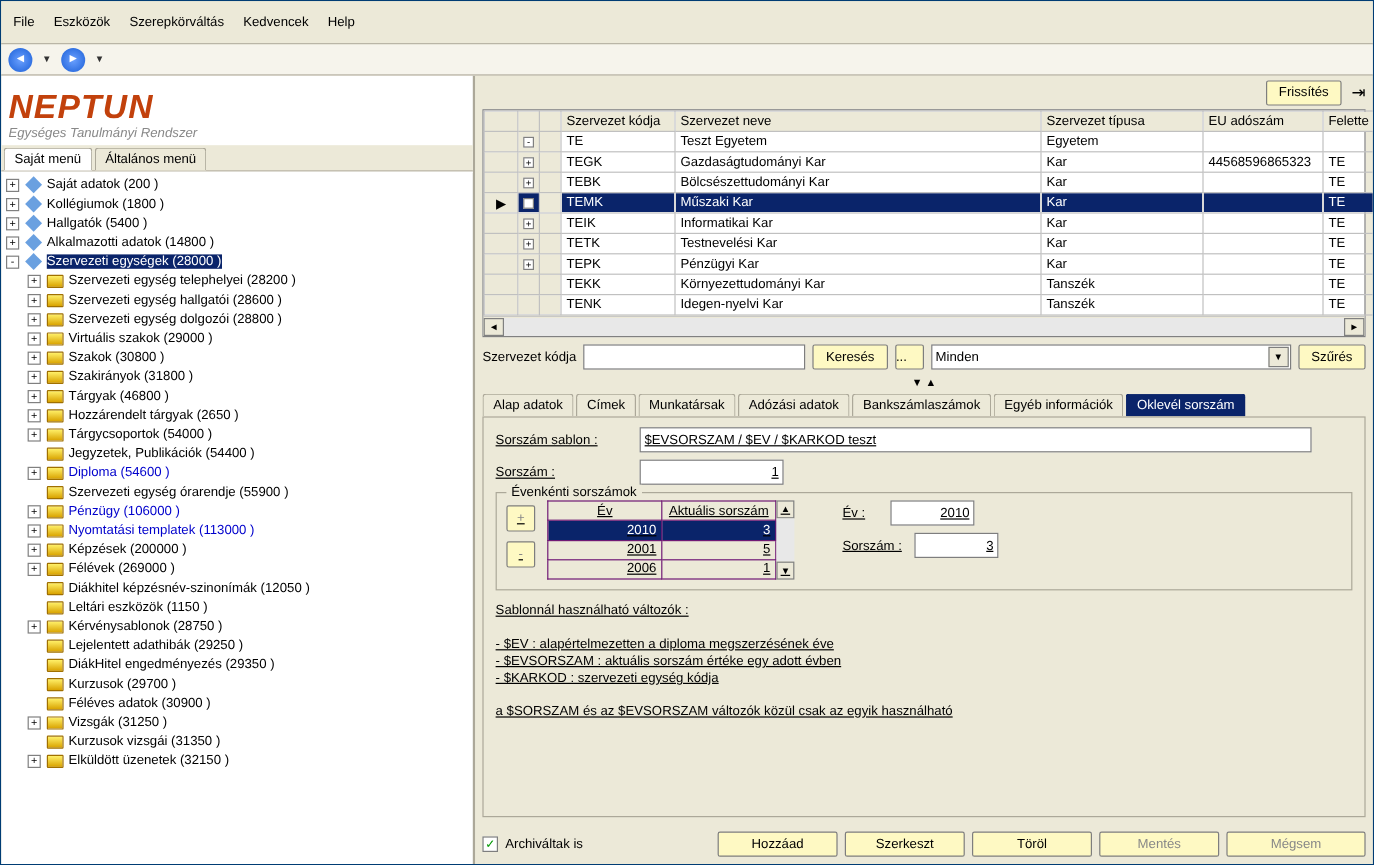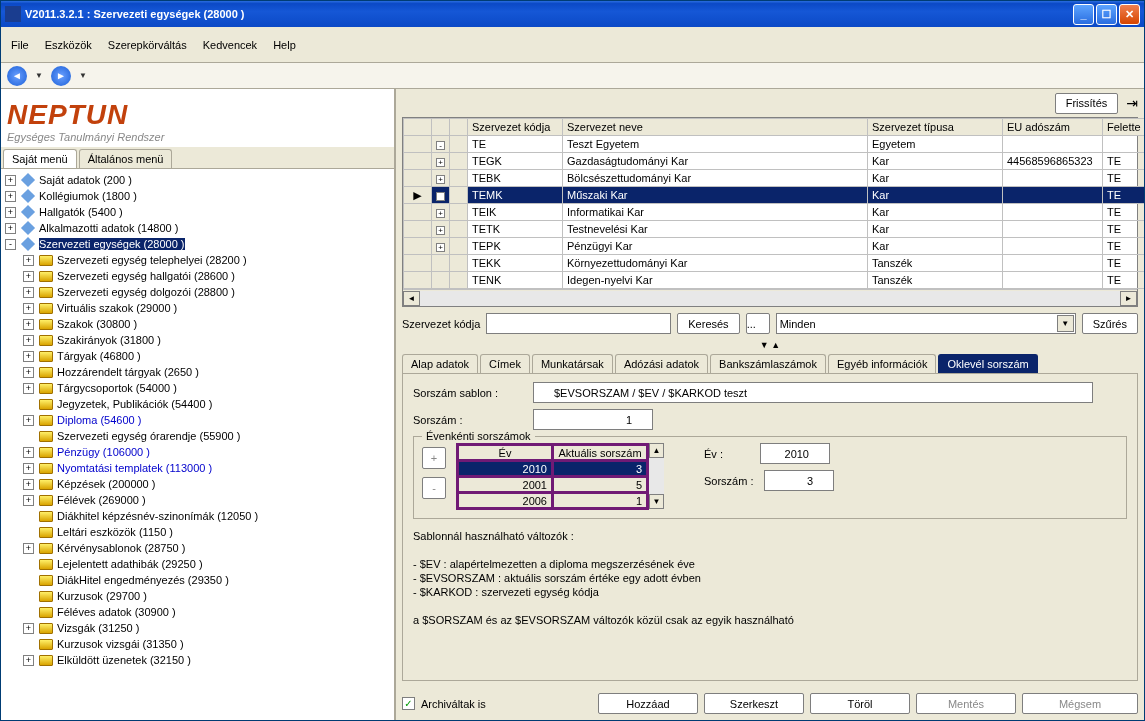--- a/index.html
+++ b/index.html
@@ -30,72 +30,64 @@
 .tree-row .pm{width:11px;height:11px;border:1px solid #808080;display:flex;align-items:center;justify-content:center;font-size:9px;line-height:9px;margin-right:4px;background:#fff;flex:0 0 11px;}
 .tree-row .ico{width:16px;height:14px;margin-right:3px;display:flex;align-items:center;justify-content:center;flex:0 0 16px;}
 .tree-row .txt{color:#000;}
 .tree-row .txt.blue{color:#0000cc;}
 .tree-row.sel .txt{background:#0a246a;color:#fff;}
 .indent1{padding-left:20px;}
 .diamond{width:10px;height:10px;background:#6aa0e0;transform:rotate(45deg);}
 .folder{width:14px;height:11px;background:linear-gradient(#fff068,#d9a300);border:1px solid #a07000;border-radius:1px;}
 .right-pane{flex:1;display:flex;flex-direction:column;overflow:hidden;background:#ece9d8;}
 .rt-toolbar{height:28px;display:flex;align-items:center;justify-content:flex-end;padding:0 6px;gap:8px;}
-.btn{height:21px;padding:0 10px;background:#ffffff;border:1px solid #7e7e7e;border-radius:2px;cursor:default;display:inline-flex;align-items:center;}
+.btn{height:21px;padding:0 10px;background:#fef9c3;border:1px solid #7e7e7e;border-radius:2px;cursor:default;display:inline-flex;align-items:center;}
 .btn.disabled{color:#888;}
 .grid-wrap{border:1px solid #808080;margin:0 6px;background:#fff;display:flex;flex-direction:column;}
 .grid{border-collapse:collapse;width:100%;table-layout:fixed;}
 .grid th,.grid td{border:1px solid #c0c0c0;height:17px;padding:0 4px;text-align:left;overflow:hidden;white-space:nowrap;}
 .grid th{background:#ece9d8;font-weight:normal;}
 .grid .rowhdr{width:28px;background:#ece9d8;text-align:center;}
 .grid tr.sel td{background:#0a246a;color:#fff;}
 .grid tr.sel .rowhdr{background:#ece9d8;color:#000;}
 .pmcell{width:18px;text-align:center;background:#ece9d8;}
 .pmbox{display:inline-block;width:9px;height:9px;border:1px solid #808080;font-size:8px;line-height:7px;text-align:center;background:#fff;}
 .hscroll{height:17px;background:#ece9d8;display:flex;align-items:center;border-top:1px solid #c0c0c0;}
 .hscroll .sb-btn{width:17px;height:15px;border:1px solid #808080;background:#ece9d8;display:flex;align-items:center;justify-content:center;font-size:8px;}
 .hscroll .track{flex:1;height:15px;background:#e8e8e8;}
 .search-row{display:flex;align-items:center;gap:6px;margin:6px;}
-.textbox{height:21px;border:1px solid #7e7e7e;background:#fff;padding:0 20px;}
+.textbox{height:21px;border:1px solid #7e7e7e;background:#fff;padding:0 3px;}
 .combo{height:21px;border:1px solid #7e7e7e;background:#fff;display:flex;align-items:center;padding:0 3px;position:relative;}
 .combo .dd{position:absolute;right:1px;top:1px;width:17px;height:17px;background:#ece9d8;border:1px solid #7e7e7e;display:flex;align-items:center;justify-content:center;font-size:8px;}
 .expand-arrows{display:flex;justify-content:center;gap:4px;font-size:9px;color:#000;}
 .detail-tabs{display:flex;margin:4px 6px 0 6px;gap:0;align-items:flex-end;}
 .detail-tabs .dt{padding:3px 8px;border:1px solid #aca899;border-bottom:none;background:#ece9d8;border-radius:3px 3px 0 0;margin-right:2px;cursor:default;}
 .detail-tabs .dt.active{background:#0a246a;color:#fff;border-color:#0a246a;}
-.detail-body{border:1px solid #aca899;margin:0 6px 6px 6px;background:#ece9d8;padding:8px 10px;flex:1;overflow:auto;}
+.detail-body{border:1px solid #aca899;margin:0 6px 6px 6px;background:#ece9d8;padding:8px 10px;flex:1;overflow:auto;text-decoration:underline;}
 .form-row{display:flex;align-items:center;margin-bottom:6px;}
 .form-row label{width:120px;}
 .fieldset{border:1px solid #aca899;padding:6px 8px 8px 8px;margin-top:4px;position:relative;}
 .fieldset .legend{position:absolute;top:-7px;left:8px;background:#ece9d8;padding:0 4px;}
 .yeargrid{border-collapse:collapse;}
-.yeargrid th,.yeargrid td{border:3px solid #701a75;height:16px;padding:0 4px;text-align:right;}
+.yeargrid th,.yeargrid td{border:1px solid #701a75;height:16px;padding:0 4px;text-align:right;}
 .yeargrid th{background:#ece9d8;text-align:center;font-weight:normal;}
 .yeargrid tr.sel td{background:#0a246a;color:#fff;}
 .helptext{margin-top:10px;line-height:14px;}
 .btn-row{display:flex;align-items:center;gap:6px;margin:6px;}
 .checkbox{width:13px;height:13px;border:1px solid #7e7e7e;background:#fff;display:inline-flex;align-items:center;justify-content:center;font-size:10px;color:#090;}
 .statusbar{height:20px;border-top:1px solid #aca899;background:#ece9d8;display:flex;align-items:center;}
 .statusbar .cell{padding:0 8px;border-right:1px solid #aca899;height:100%;display:flex;align-items:center;}
 .sb-vert{width:15px;display:flex;flex-direction:column;}
 .sb-vert .sb-btn{height:15px;border:1px solid #808080;background:#ece9d8;display:flex;align-items:center;justify-content:center;font-size:8px;}
 .sb-vert .track{flex:1;background:#e8e8e8;}
 </style>
 </head>
 <body>
 
 <div class="window">
-  <div class="titlebar">
-    <div class="ico"></div>
-    <span>V2011.3.2.1 : Szervezeti egységek (28000  )</span>
-    <div class="spacer"></div>
-    <div class="tb-btn">_</div>
-    <div class="tb-btn">☐</div>
-    <div class="tb-btn close">✕</div>
-  </div>
 
   <div class="menubar">
     <span>File</span>
     <span>Eszközök</span>
     <span>Szerepkörváltás</span>
     <span>Kedvencek</span>
     <span>Help</span>
   </div>
 
   <div class="toolbar">
@@ -516,21 +508,21 @@
                   </tbody>
                 </table>
               <div class="sb-vert" style="height:66px;">
                 <div class="sb-btn">▲</div>
                 <div class="track"></div>
                 <div class="sb-btn">▼</div>
               </div>
             </div>
             <div style="margin-left:30px;">
               <div class="form-row">
-                <label style="width:56px">Év :</label>
+                <label style="width:40px">Év :</label>
                 <input class="textbox" style="width: 70px; text-align: right;" value="2010">
               </div>
               <div class="form-row">
                 <label style="width:60px">Sorszám :</label>
                 <input class="textbox" style="width: 70px; text-align: right;" value="3">
               </div>
             </div>
           </div>
         </div>
 

